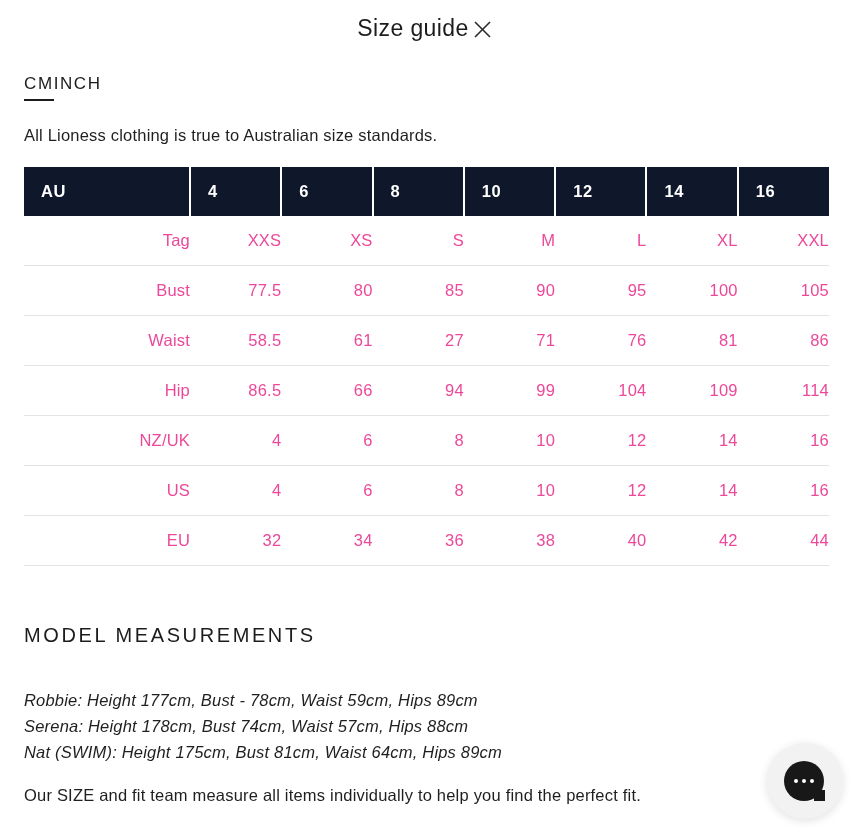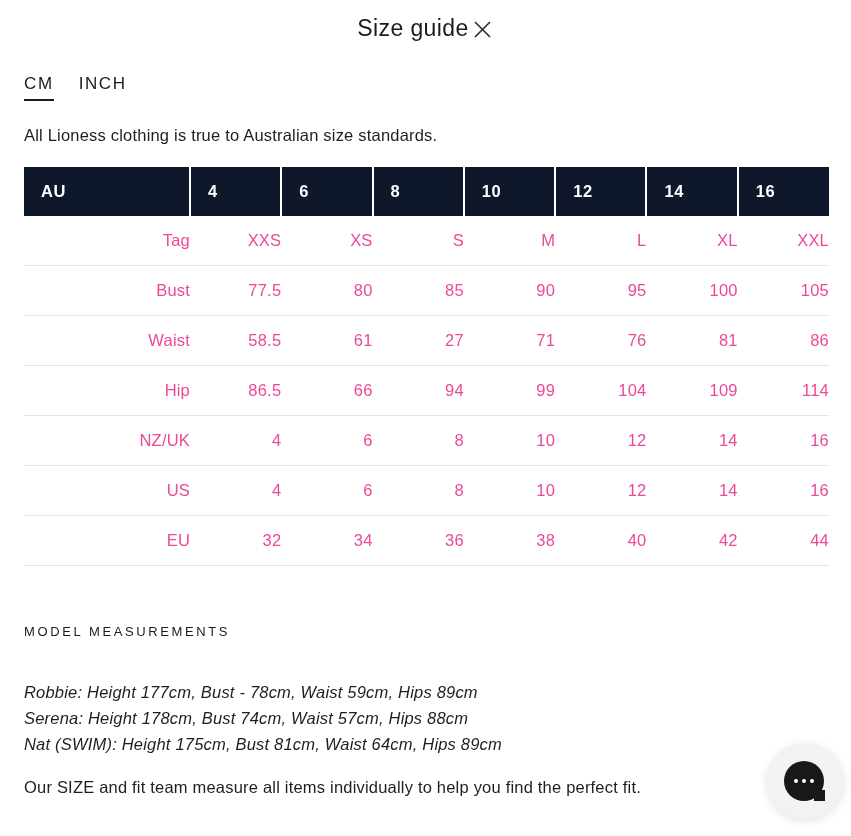--- a/index.html
+++ b/index.html
@@ -20,21 +20,21 @@
   .modal-title {
     font-size: 23px; font-weight: 500; letter-spacing: 0.4px; color: #1c1c1c;
     line-height: 28px;
   }
   .close-btn {
     background: none; border: none; cursor: pointer; padding: 2px;
     line-height: 0; margin-top: 2px;
   }
 
   
-  .tabs { margin-top: 31px; display: flex; gap: 25px; }
+  .tabs { margin-top: 31px; display: flex; }
   .tab {
     font-size: 17px; letter-spacing: 1.6px; color: #1c1c1c;
     padding-bottom: 5px; cursor: pointer; background: none; border: none;
     font-family: "Liberation Sans", sans-serif;
     border-bottom: 2px solid transparent;
   }
   .tab.active { border-bottom-color: #1c1c1c; }
 
   
   .intro { margin-top: 25px; font-size: 16.5px; letter-spacing: 0.2px; }
@@ -64,21 +64,21 @@
     text-align: right;
     padding: 15px 0 15px 17px;
     border-bottom: 1px solid #e3e3e3;
     color: #ec4899;
   }
   .size-table tbody td:first-child { padding-left: 17px; }
 
   
   .mm-heading {
     margin-top: 58px;
-    font-size: 13px;
+    font-size: 20px;
     font-weight: 500;
     letter-spacing: 2.6px;
     color: #1c1c1c;
   }
   .mm-lines { margin-top: 40px; font-style: italic; }
   .mm-lines p { font-size: 16.5px; line-height: 26px; letter-spacing: 0.2px; }
   .mm-note { margin-top: 21px; font-size: 16.5px; letter-spacing: 0.2px; }
 
   
   .chat-launcher {

